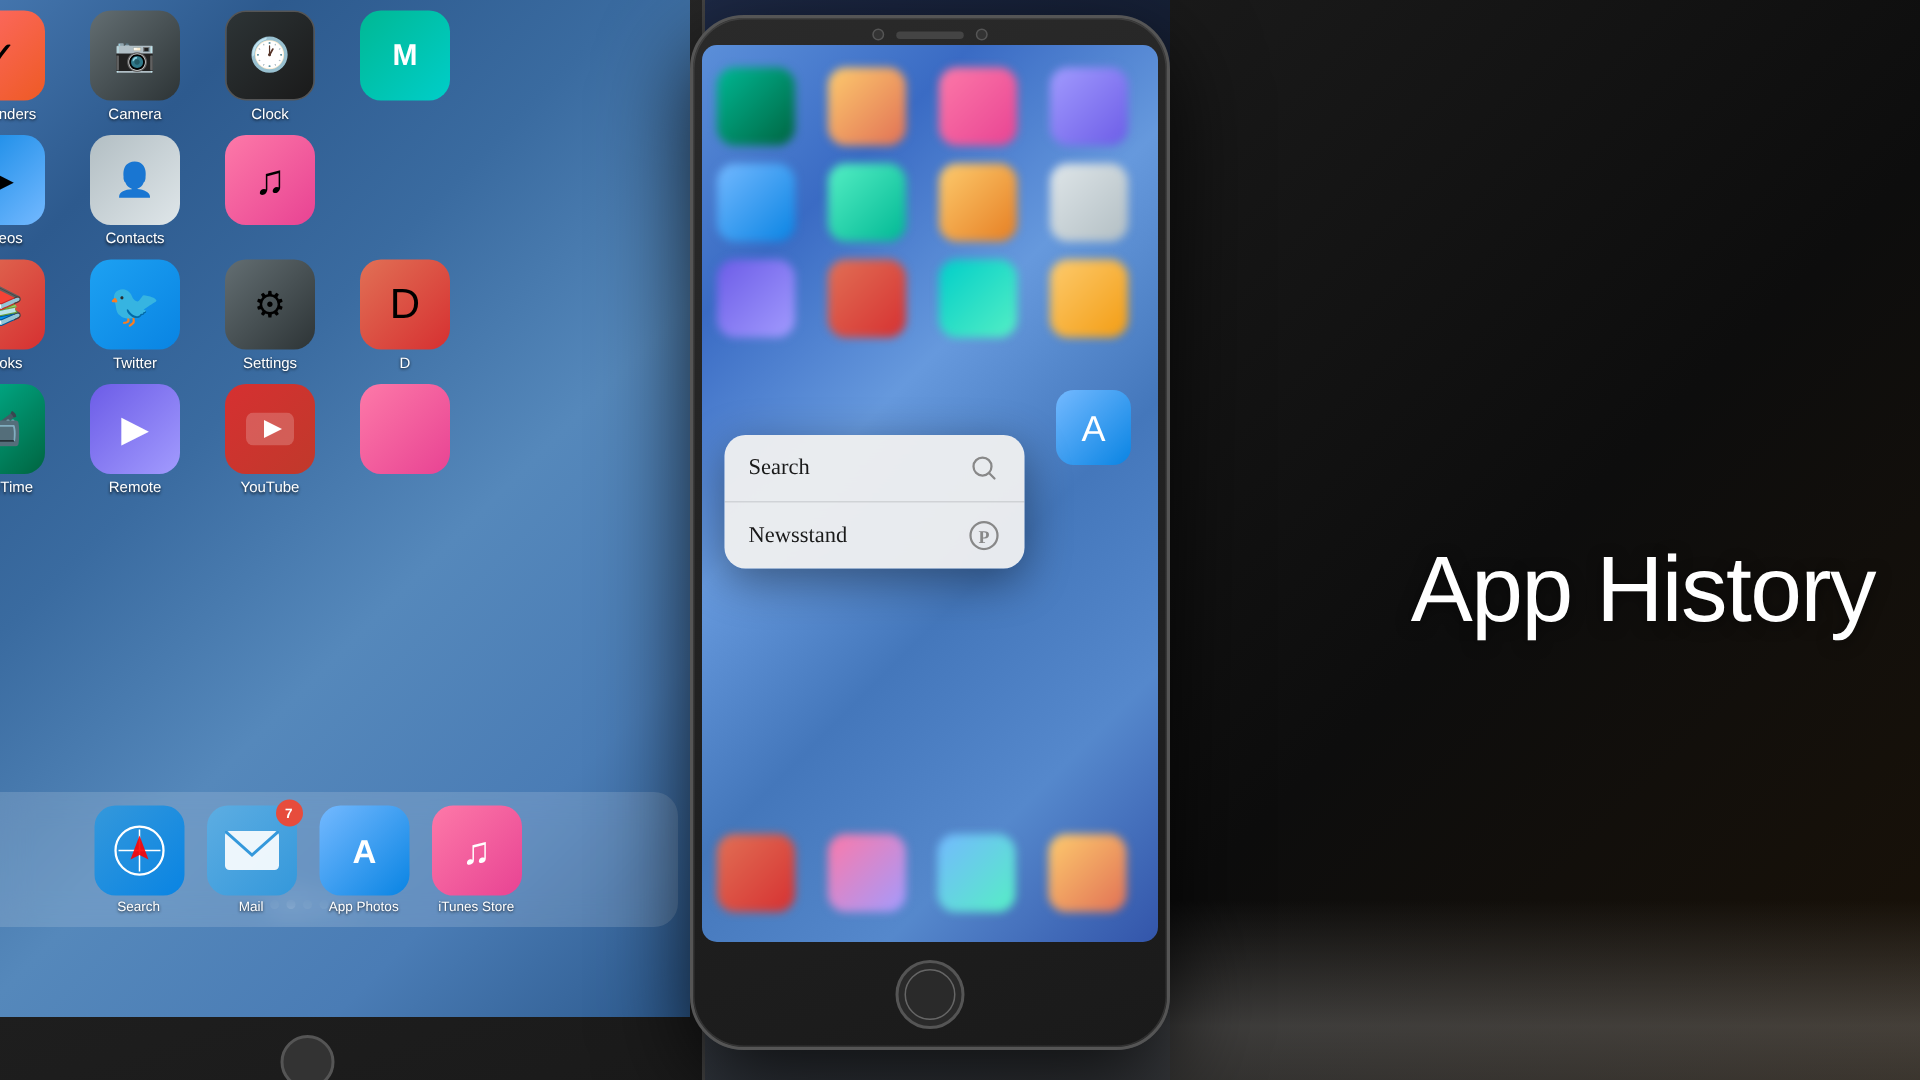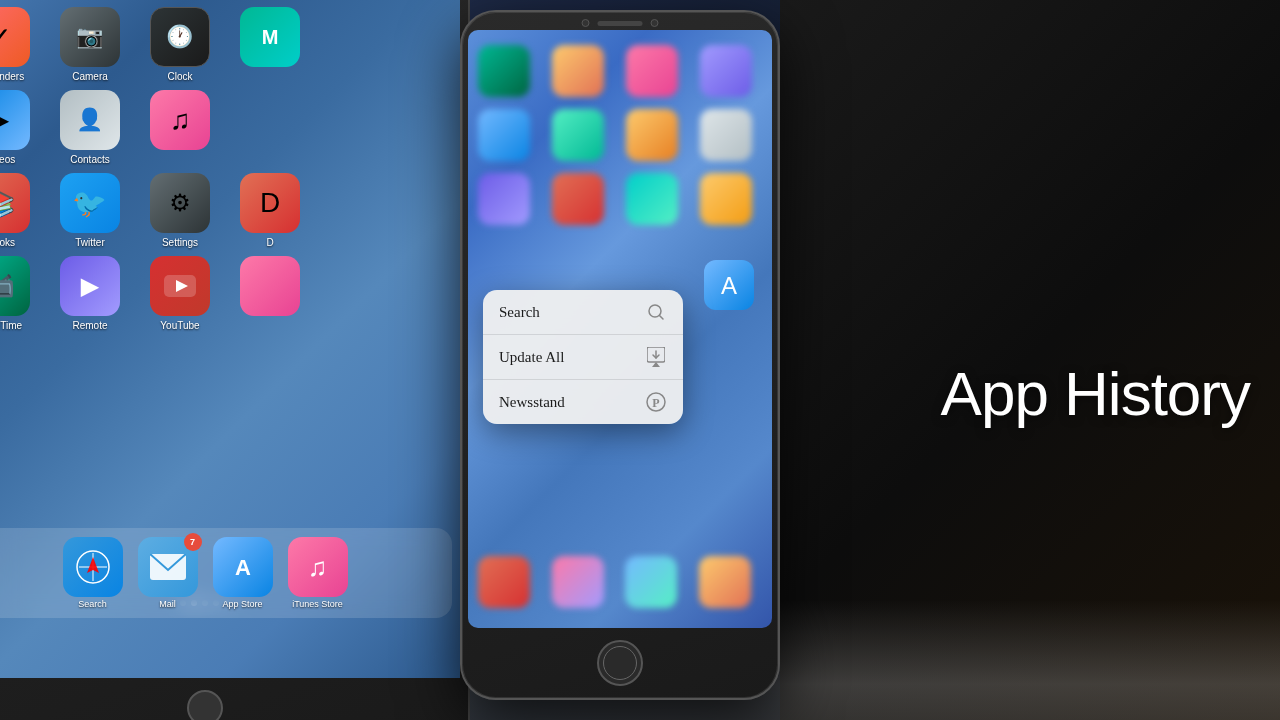--- a/index.html
+++ b/index.html
@@ -497,21 +497,21 @@
         <span class="dock-label">Mail</span>
       </div>
 
       <div class="dock-app">
         <div class="dock-icon icon-appstore">
           <svg width="36" height="36" viewBox="0 0 36 36">
             <rect x="0" y="0" width="36" height="36" rx="8" fill="none"></rect>
             <text x="18" y="26" text-anchor="middle" font-size="22" fill="white" font-weight="bold">A</text>
           </svg>
         </div>
-        <span class="dock-label">App Store</span>
+        <span class="dock-label">App Photos</span>
       </div>
 
       <div class="dock-app">
         <div class="dock-icon icon-itunes">
           <span style="font-size:26px;color:white;">♫</span>
         </div>
         <span class="dock-label">iTunes Store</span>
       </div>
 
     </div>
@@ -554,31 +554,20 @@
       <div class="dropdown-item">
         <span class="dropdown-item-label">Search</span>
         <div class="dropdown-item-icon">
           <svg width="18" height="18" viewBox="0 0 18 18">
             <circle cx="8" cy="8" r="6" fill="none" stroke="#888" stroke-width="1.5"></circle>
             <line x1="12.5" y1="12.5" x2="16" y2="16" stroke="#888" stroke-width="1.5" stroke-linecap="round"></line>
           </svg>
         </div>
       </div>
       <div class="dropdown-item">
-        <span class="dropdown-item-label">Update All</span>
-        <div class="dropdown-item-icon">
-          <svg width="18" height="20" viewBox="0 0 18 20">
-            <rect x="0" y="0" width="18" height="15" rx="2" fill="none" stroke="#888" stroke-width="1.5"></rect>
-            <polygon points="9,15 5,20 13,20" fill="#888"></polygon>
-            <line x1="9" y1="4" x2="9" y2="11" stroke="#888" stroke-width="1.5" stroke-linecap="round"></line>
-            <polyline points="6,8 9,11 12,8" fill="none" stroke="#888" stroke-width="1.5" stroke-linecap="round" stroke-linejoin="round"></polyline>
-          </svg>
-        </div>
-      </div>
-      <div class="dropdown-item">
         <span class="dropdown-item-label">Newsstand</span>
         <div class="dropdown-item-icon">
           <svg width="20" height="20" viewBox="0 0 20 20">
             <circle cx="10" cy="10" r="9" fill="none" stroke="#888" stroke-width="1.5"></circle>
             <text x="10" y="15" text-anchor="middle" font-size="12" fill="#888" font-weight="bold">P</text>
           </svg>
         </div>
       </div>
     </div>
 

